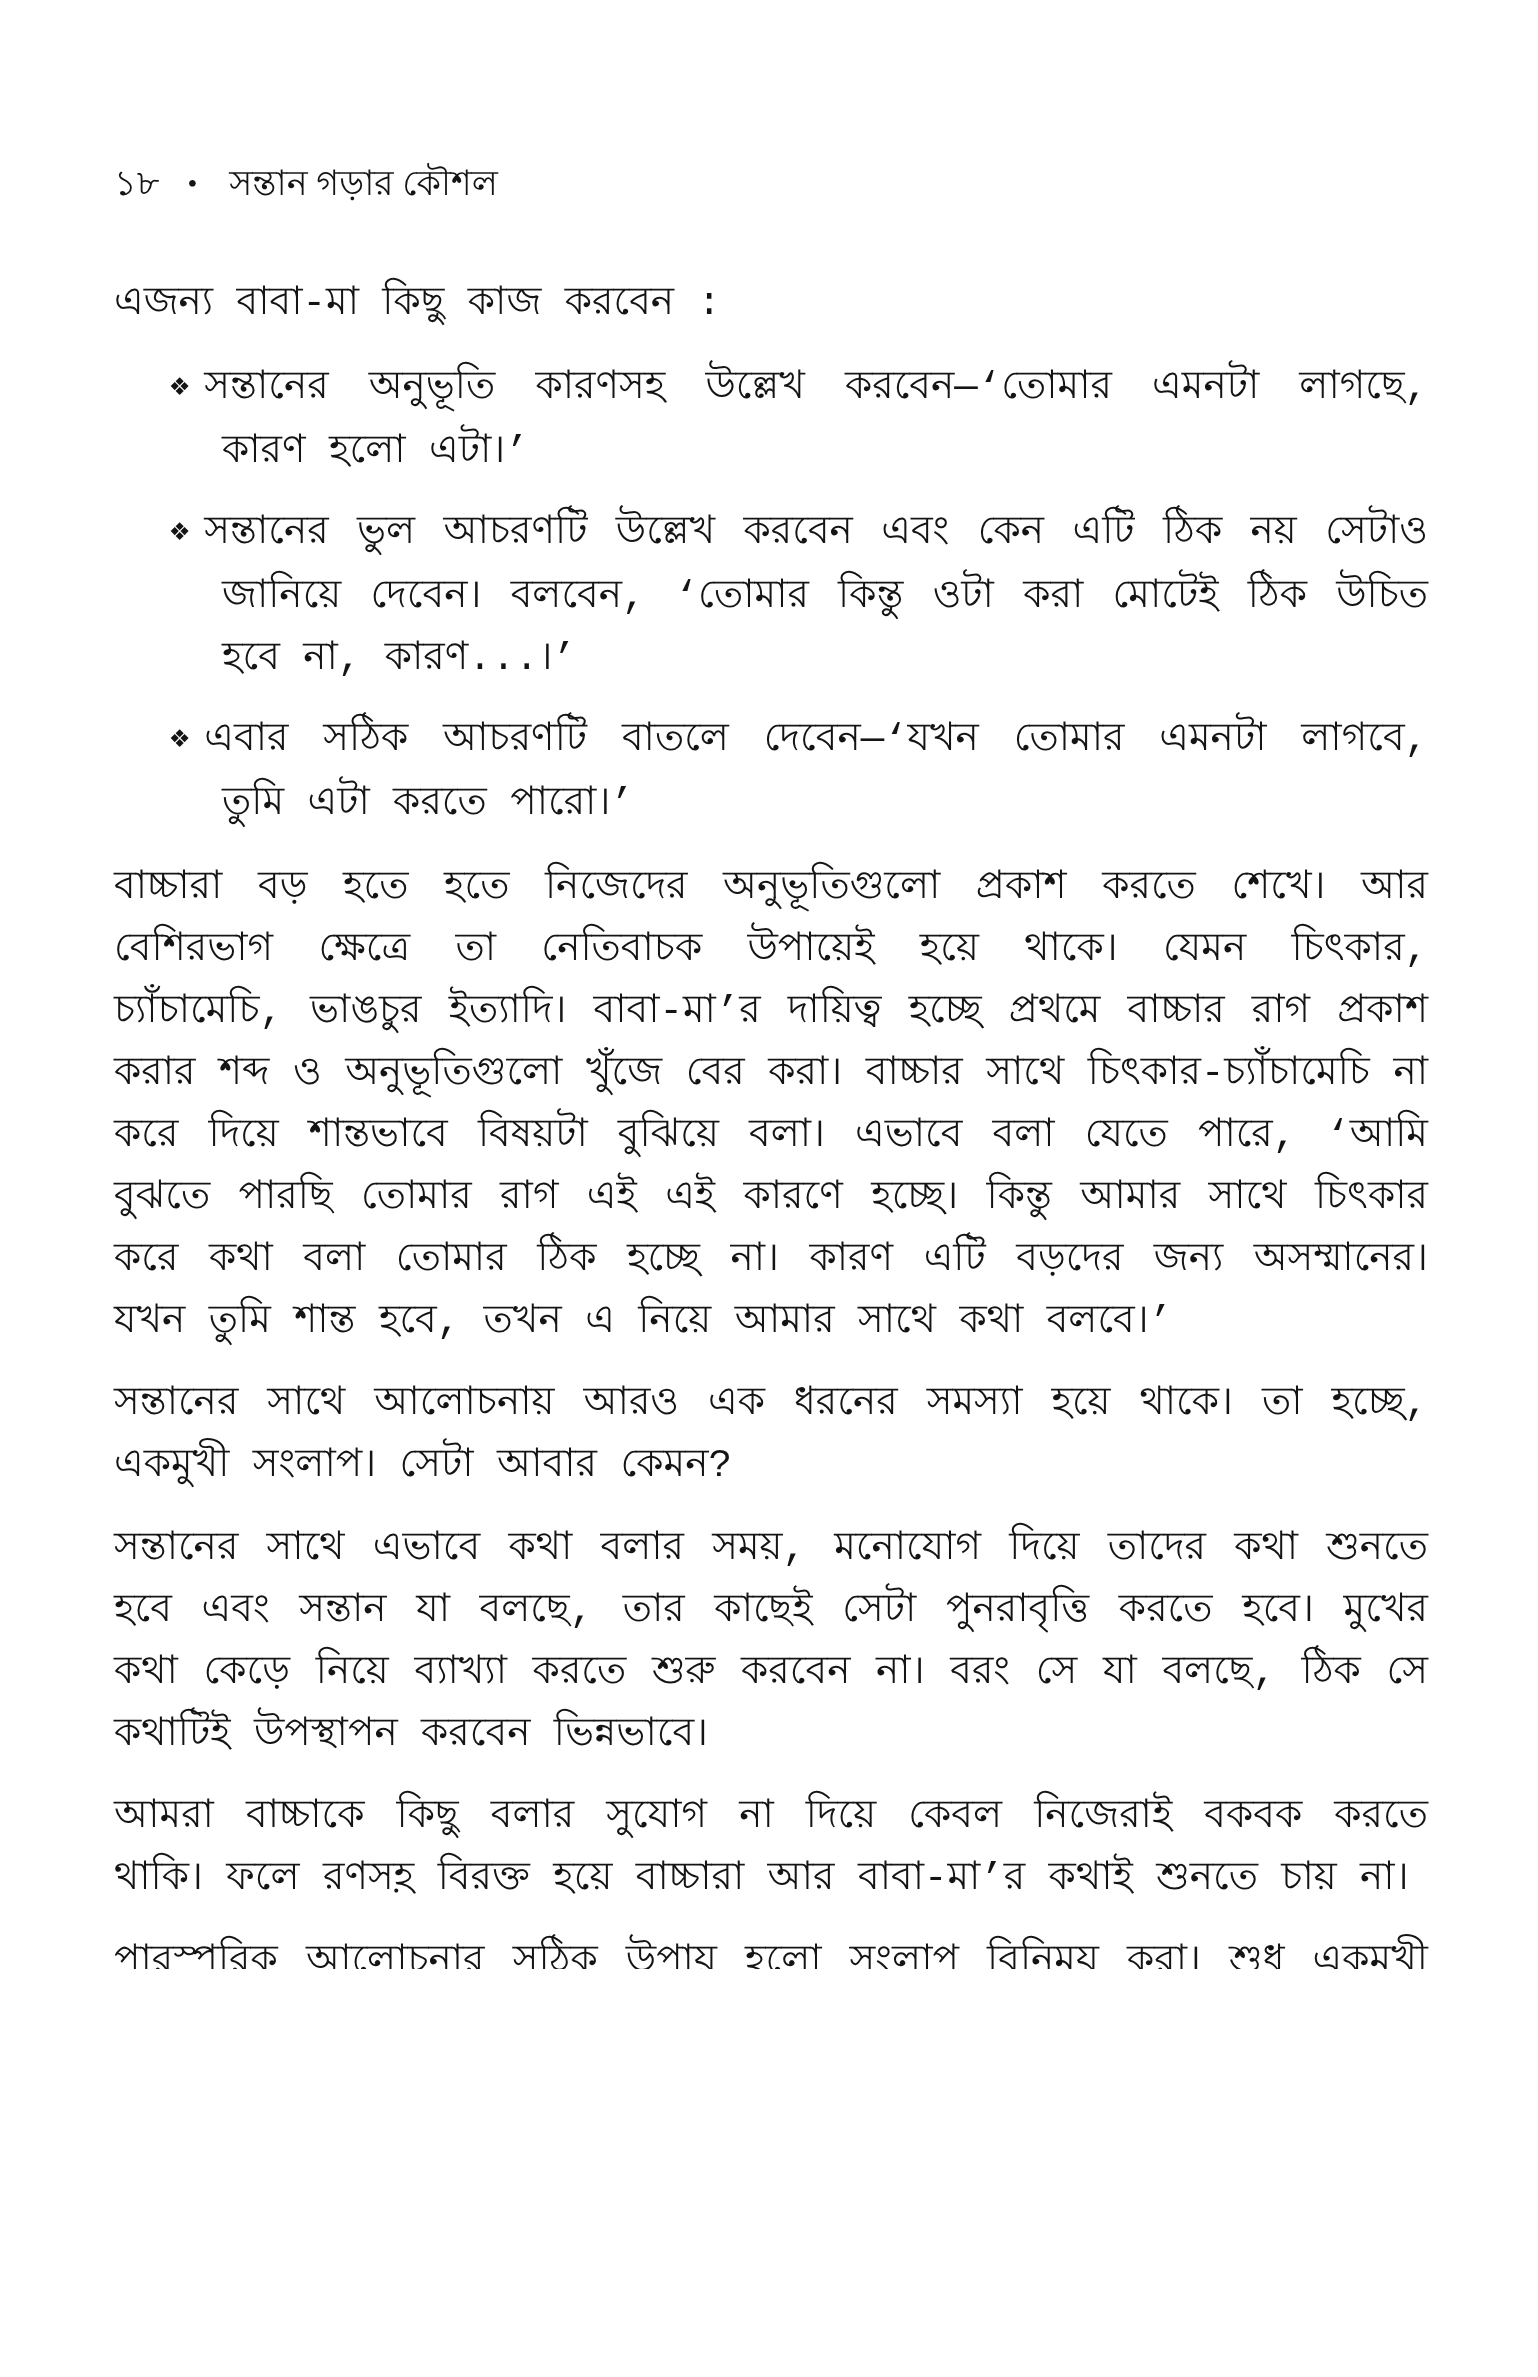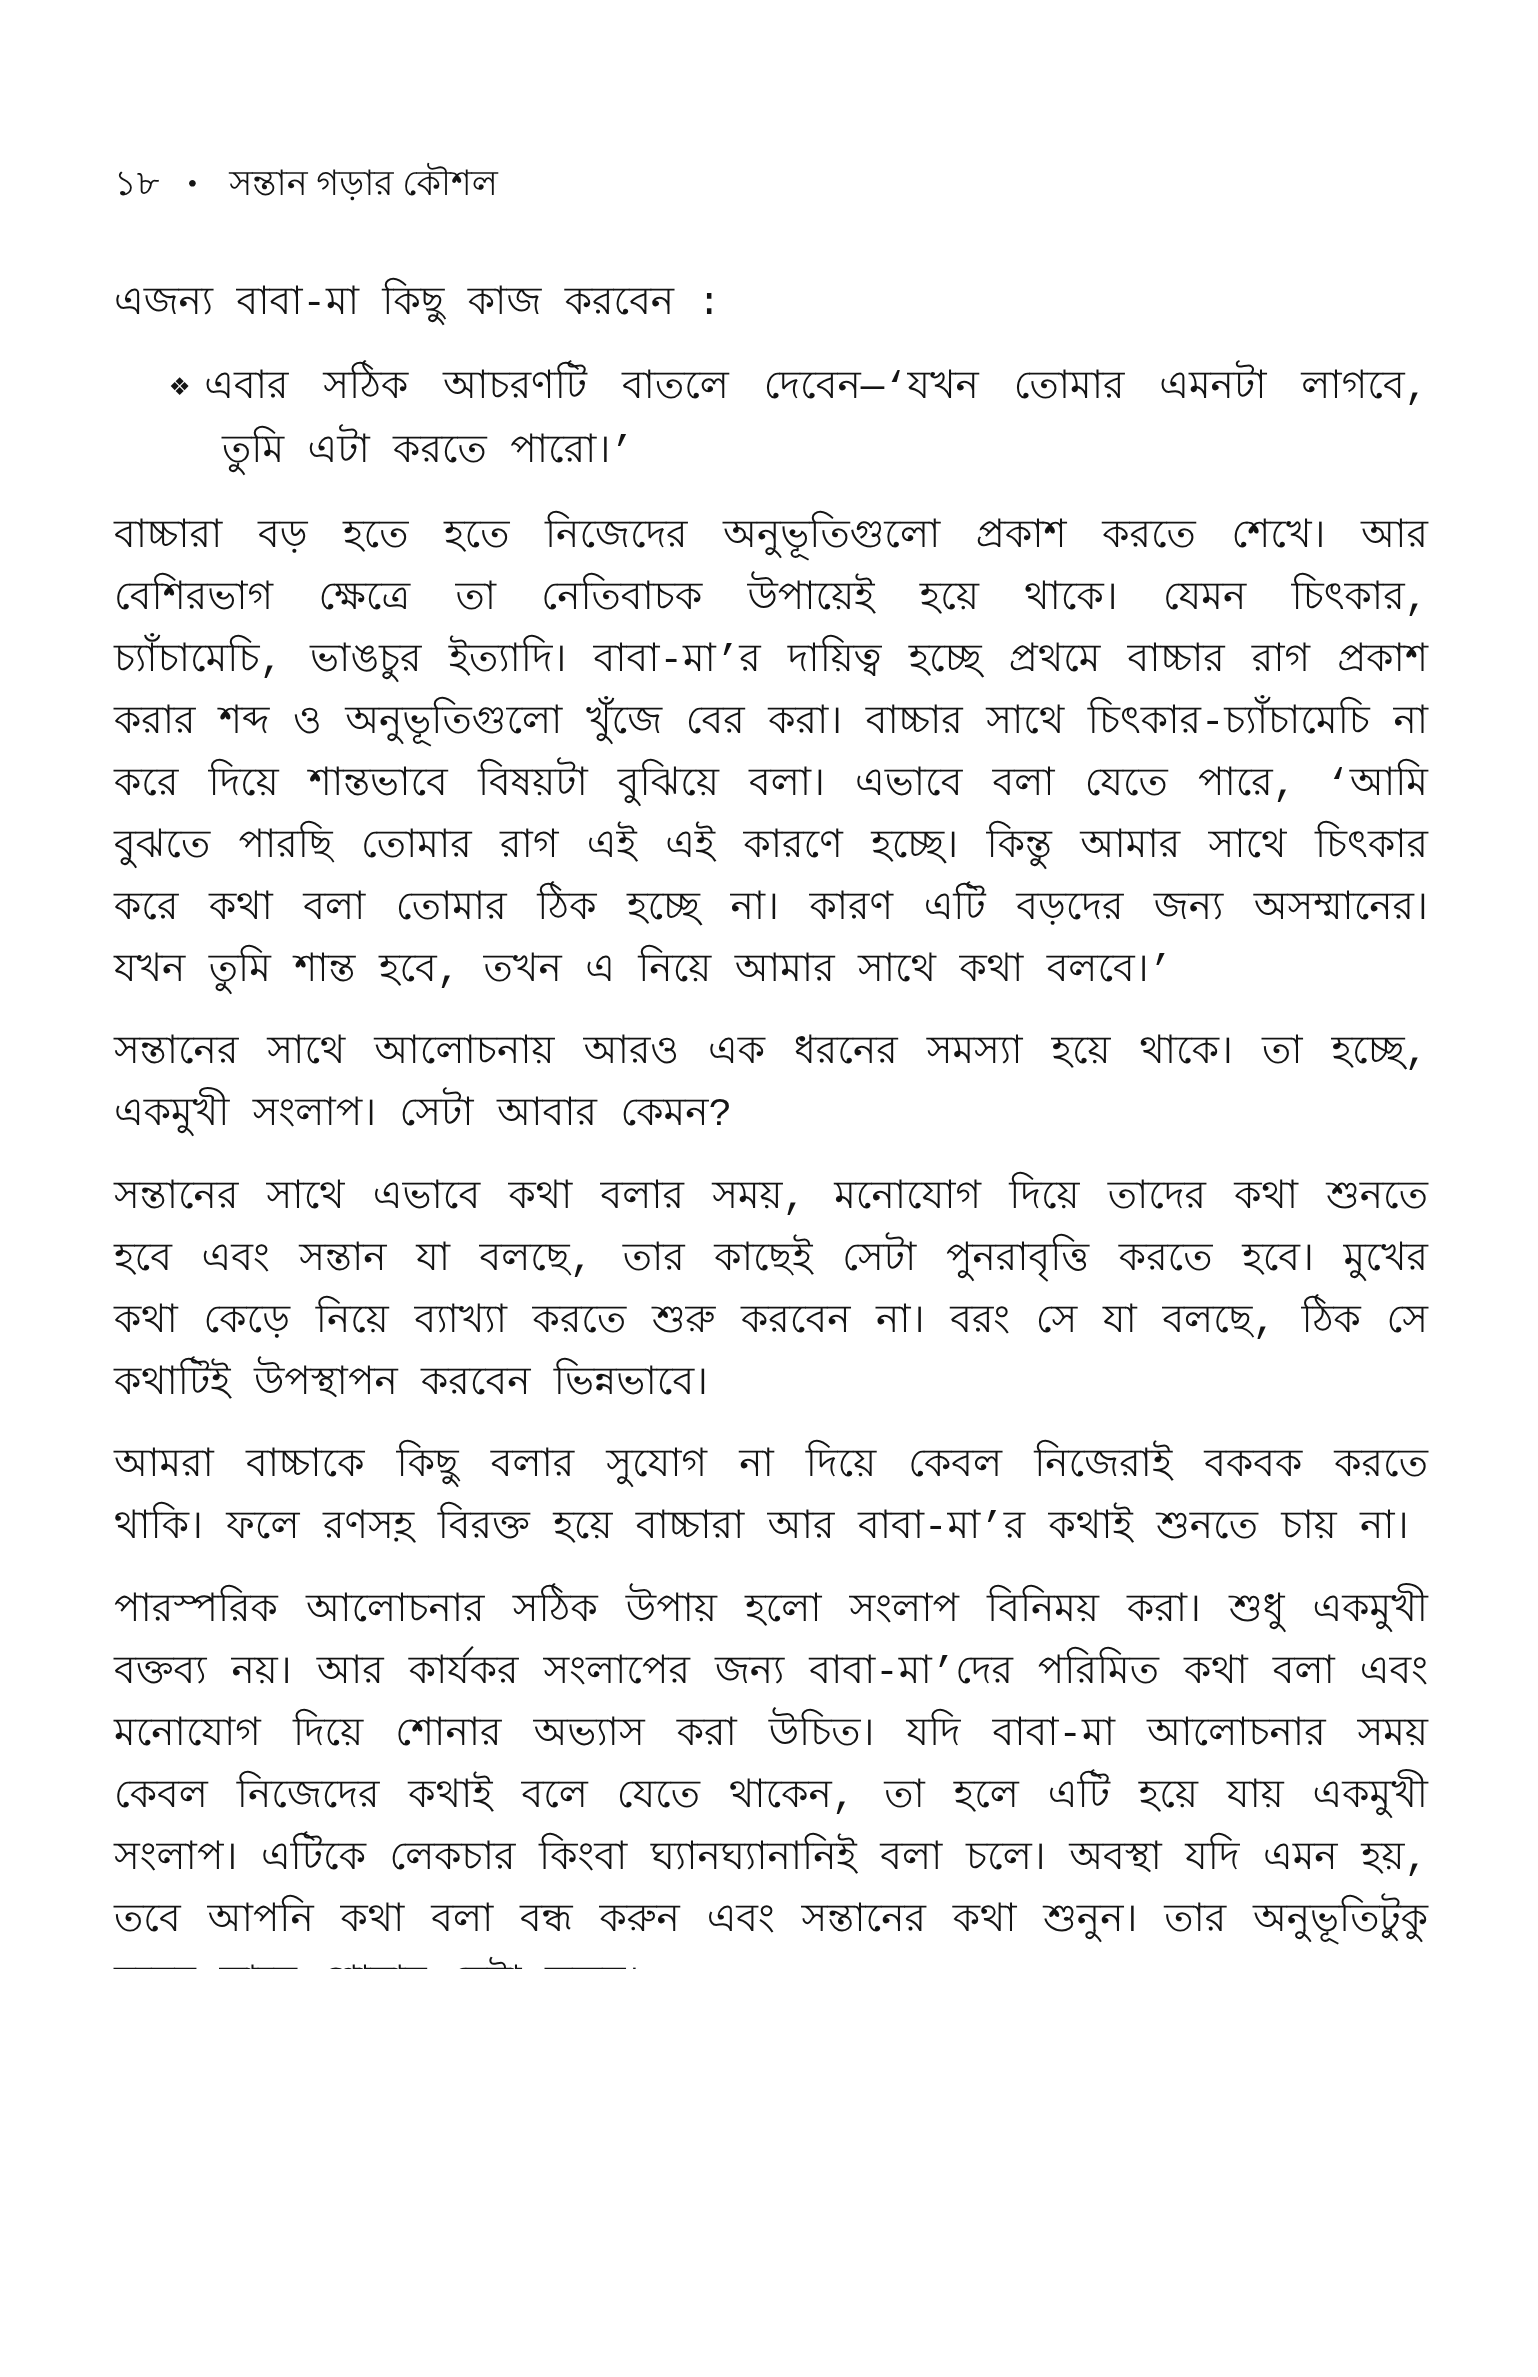--- a/index.html
+++ b/index.html
@@ -74,20 +74,22 @@
     <span class="pageno">১৮</span>
     <span class="dot">•</span>
     <span class="title">সন্তান গড়ার কৌশল</span>
   </div>
 
   <div class="body-text">
 
     <p class="para intro">এজন্য বাবা-মা কিছু কাজ করবেন :</p>
 
     <ul class="bullet-list">
+      <li><span class="bullet-marker">❖</span><span>সন্তানের অনুভূতি কারণসহ উল্লেখ করবেন—‘তোমার এমনটা লাগছে, কারণ হলো এটা।’</span></li>
+      <li><span class="bullet-marker">❖</span><span>সন্তানের ভুল আচরণটি উল্লেখ করবেন এবং কেন এটি ঠিক নয় সেটাও জানিয়ে দেবেন। বলবেন, ‘তোমার কিন্তু ওটা করা মোটেই ঠিক উচিত হবে না, কারণ...।’</span></li>
       <li><span class="bullet-marker">❖</span><span>এবার সঠিক আচরণটি বাতলে দেবেন—‘যখন তোমার এমনটা লাগবে, তুমি এটা করতে পারো।’</span></li>
     </ul>
 
     <p class="para">বাচ্চারা বড় হতে হতে নিজেদের অনুভূতিগুলো প্রকাশ করতে শেখে। আর বেশিরভাগ ক্ষেত্রে তা নেতিবাচক উপায়েই হয়ে থাকে। যেমন চিৎকার, চ্যাঁচামেচি, ভাঙচুর ইত্যাদি। বাবা-মা’র দায়িত্ব হচ্ছে প্রথমে বাচ্চার রাগ প্রকাশ করার শব্দ ও অনুভূতিগুলো খুঁজে বের করা। বাচ্চার সাথে চিৎকার-চ্যাঁচামেচি না করে দিয়ে শান্তভাবে বিষয়টা বুঝিয়ে বলা। এভাবে বলা যেতে পারে, ‘আমি বুঝতে পারছি তোমার রাগ এই এই কারণে হচ্ছে। কিন্তু আমার সাথে চিৎকার করে কথা বলা তোমার ঠিক হচ্ছে না। কারণ এটি বড়দের জন্য অসম্মানের। যখন তুমি শান্ত হবে, তখন এ নিয়ে আমার সাথে কথা বলবে।’</p>
     <p class="para">সন্তানের সাথে আলোচনায় আরও এক ধরনের সমস্যা হয়ে থাকে। তা হচ্ছে, একমুখী সংলাপ। সেটা আবার কেমন?</p>
     <p class="para">সন্তানের সাথে এভাবে কথা বলার সময়, মনোযোগ দিয়ে তাদের কথা শুনতে হবে এবং সন্তান যা বলছে, তার কাছেই সেটা পুনরাবৃত্তি করতে হবে। মুখের কথা কেড়ে নিয়ে ব্যাখ্যা করতে শুরু করবেন না। বরং সে যা বলছে, ঠিক সে কথাটিই উপস্থাপন করবেন ভিন্নভাবে।</p>
     <p class="para">আমরা বাচ্চাকে কিছু বলার সুযোগ না দিয়ে কেবল নিজেরাই বকবক করতে থাকি। ফলে রণসহ় বিরক্ত হয়ে বাচ্চারা আর বাবা-মা’র কথাই শুনতে চায় না।</p>
     <p class="para">পারস্পরিক আলোচনার সঠিক উপায় হলো সংলাপ বিনিময় করা। শুধু একমুখী বক্তব্য নয়। আর কার্যকর সংলাপের জন্য বাবা-মা’দের পরিমিত কথা বলা এবং মনোযোগ দিয়ে শোনার অভ্যাস করা উচিত। যদি বাবা-মা আলোচনার সময় কেবল নিজেদের কথাই বলে যেতে থাকেন, তা হলে এটি হয়ে যায় একমুখী সংলাপ। এটিকে লেকচার কিংবা ঘ্যানঘ্যানানিই বলা চলে। অবস্থা যদি এমন হয়, তবে আপনি কথা বলা বন্ধ করুন এবং সন্তানের কথা শুনুন। তার অনুভূতিটুকু মনের কানে শোনার চেষ্টা করুন।</p>
 
   </div>

